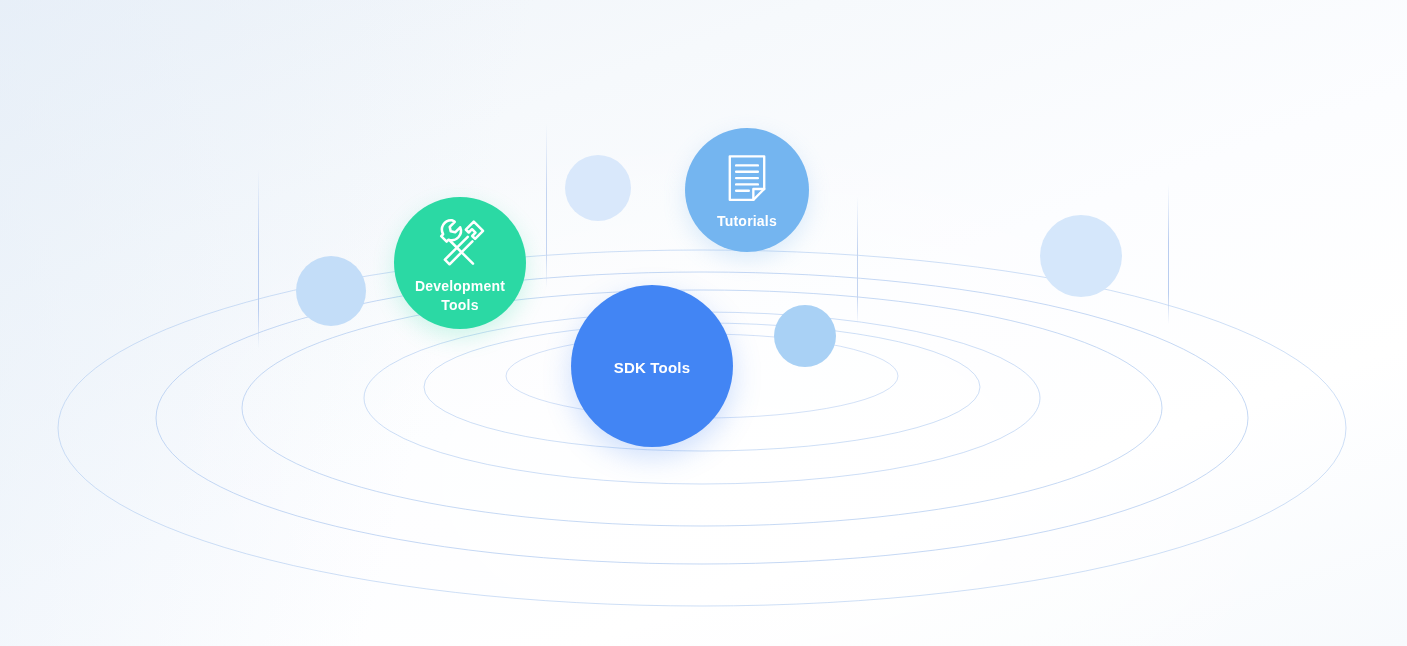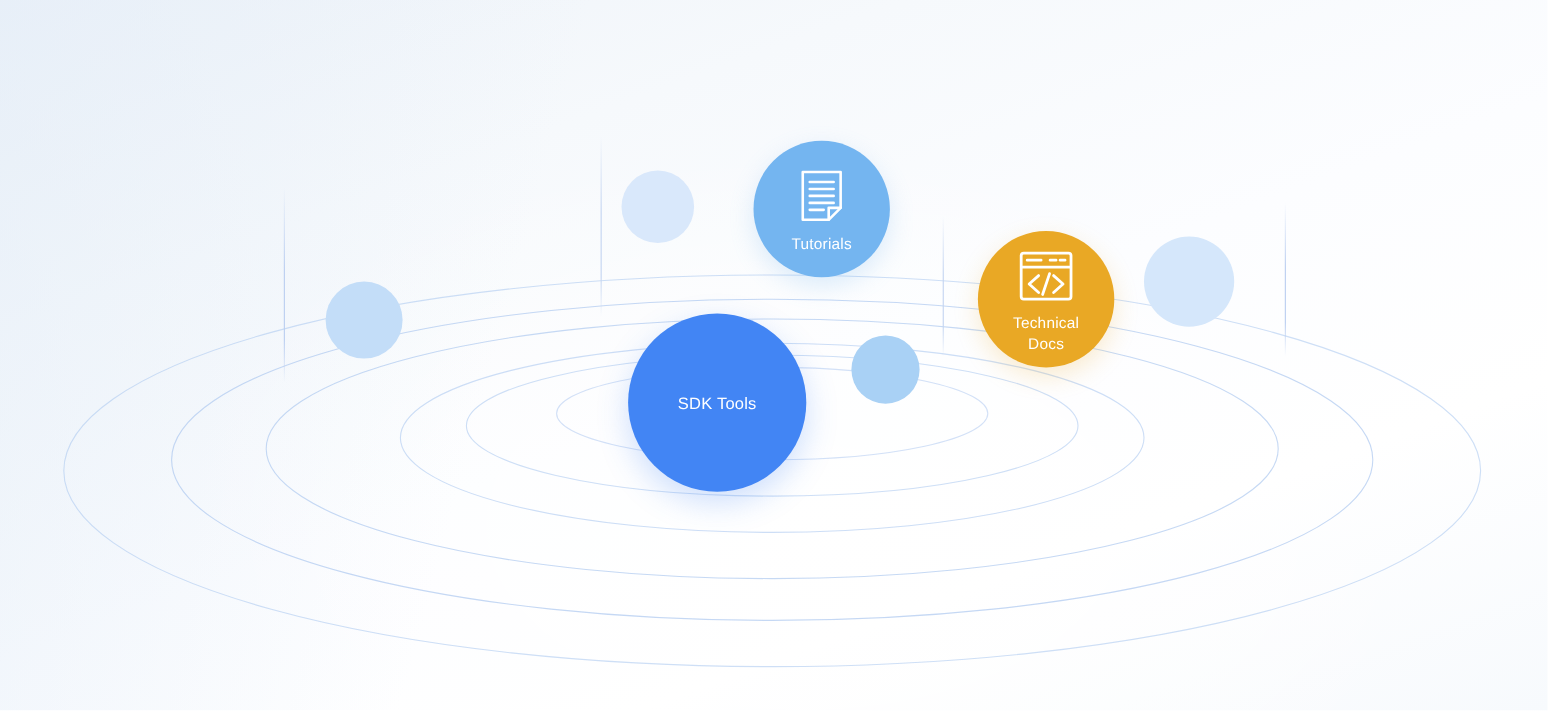--- a/index.html
+++ b/index.html
@@ -53,21 +53,21 @@
     color: #ffffff;
     text-align: center;
     cursor: pointer;
   }
   .node .glyph {
     display: block;
     line-height: 0;
   }
   .node .caption {
     color: #ffffff;
-    font-weight: 400;
+    font-weight: 700;
     letter-spacing: .2px;
     white-space: pre-line;
   }
   .node-dev {
     background: #2bd9a4;
     box-shadow: 0 8px 22px rgba(43, 217, 164, 0.22);
   }
   .node-tut {
     background: #74b5f0;
     box-shadow: 0 8px 22px rgba(116, 181, 240, 0.24);
@@ -104,43 +104,44 @@
       <div class="vline" style="left: 1168px; top: 184px; height: 140px; background: linear-gradient(rgba(255, 255, 255, 0) 0%, rgb(185, 205, 240) 42%, rgb(185, 205, 240) 78%, rgba(255, 255, 255, 0) 100%);"></div>
     </div>
 
   <div class="layer" id="decor">
       <div class="dot" style="left: 296px; top: 256px; width: 70px; height: 70px; background: rgb(195, 221, 248);"></div>
       <div class="dot" style="left: 565px; top: 155px; width: 66px; height: 66px; background: rgb(217, 232, 251);"></div>
       <div class="dot" style="left: 774px; top: 305px; width: 62px; height: 62px; background: rgb(169, 209, 245);"></div>
       <div class="dot" style="left: 1040px; top: 215px; width: 82px; height: 82px; background: rgb(213, 231, 251);"></div>
     </div>
 
+  <div class="node node-dev" id="node-development-tools" style="left: 394px; top: 197px; width: 132px; height: 132px; background: rgb(43, 217, 164);">
+    <span class="glyph">
+      <svg width="62" height="62" viewBox="0 0 64 64" fill="none" stroke="#ffffff" stroke-width="2.6" stroke-linecap="round" stroke-linejoin="round" xmlns="http://www.w3.org/2000/svg">
+
+        <path d="M23.6 9.6a9.6 9.6 0 0 0-9.0 14.4l-2.0 2.0 5.6 5.6 2.0-2.0a9.6 9.6 0 0 0 12.0-12.8l-5.2 5.2-4.6-1.0-1.0-4.6 5.2-5.2a9.6 9.6 0 0 0-3.0-1.6z"></path>
+        <path d="M21.2 30.2 45.4 54.4"></path>
+
+        <path d="M46.2 11.0 38.0 19.2l3.0 3.0 3.4-3.4 3.6 3.6-3.4 3.4 3.0 3.0 8.2-8.2z"></path>
+        <path d="M40.0 26.6 16.4 50.2l4.8 4.8 23.6-23.6"></path>
+      </svg>
+    </span>
+    <span class="caption" style="font-size: 14px; line-height: 19px; margin-top: 4px;">Development
+Tools</span>
+  </div>
 
   <div class="node node-tut" id="node-tutorials" style="left: 685px; top: 128px; width: 124px; height: 124px; background: rgb(116, 181, 240);">
     <span class="glyph">
       <svg width="58" height="58" viewBox="0 0 64 64" fill="none" stroke="#ffffff" stroke-width="2.6" stroke-linecap="round" stroke-linejoin="round" xmlns="http://www.w3.org/2000/svg">
         <path d="M13 7h38v36L39 55H13z"></path>
         <path d="M51 43H39v12"></path>
         <path d="M20 17h24M20 24h24M20 31h24M20 38h24M20 45h14"></path>
       </svg>
     </span>
     <span class="caption" style="font-size: 14px; line-height: 19px; margin-top: 4px;">Tutorials</span>
   </div>
 
   <div class="node node-sdk" id="node-sdk-source" style="left: 571px; top: 285px; width: 162px; height: 162px; background: rgb(66, 133, 244);">
     <span class="caption" style="font-size: 15px; line-height: 20px; margin-top: 4px;">SDK Tools</span>
   </div>
 
-  <div class="node node-doc" id="node-technical-docs" style="left: 889px; top: 210px; width: 124px; height: 124px; background: rgb(233, 168, 37);">
-    <span class="glyph">
-      <svg width="58" height="58" viewBox="0 0 64 64" fill="none" xmlns="http://www.w3.org/2000/svg">
-        <rect x="7" y="9" width="50" height="46" rx="2.6" fill="none" stroke="#ffffff" stroke-width="2.8"></rect>
-        <path d="M7 23h50" stroke="#ffffff" stroke-width="2.8"></path>
-        <path d="M13 16h14M36 16h6M46 16h5" stroke="#ffffff" stroke-width="2.8" stroke-linecap="round"></path>
-        <path d="M24.5 31.5 15 40l9.5 8.5M39.5 31.5 49 40l-9.5 8.5" stroke="#ffffff" stroke-width="2.8" stroke-linecap="round" stroke-linejoin="round"></path>
-        <path d="M35.5 29.5 28.5 50.5" stroke="#ffffff" stroke-width="2.8" stroke-linecap="round"></path>
-      </svg>
-    </span>
-    <span class="caption" style="font-size: 14px; line-height: 19px; margin-top: 4px;">Technical
-Docs</span>
-  </div>
 
 </div>
 
 </body></html>

